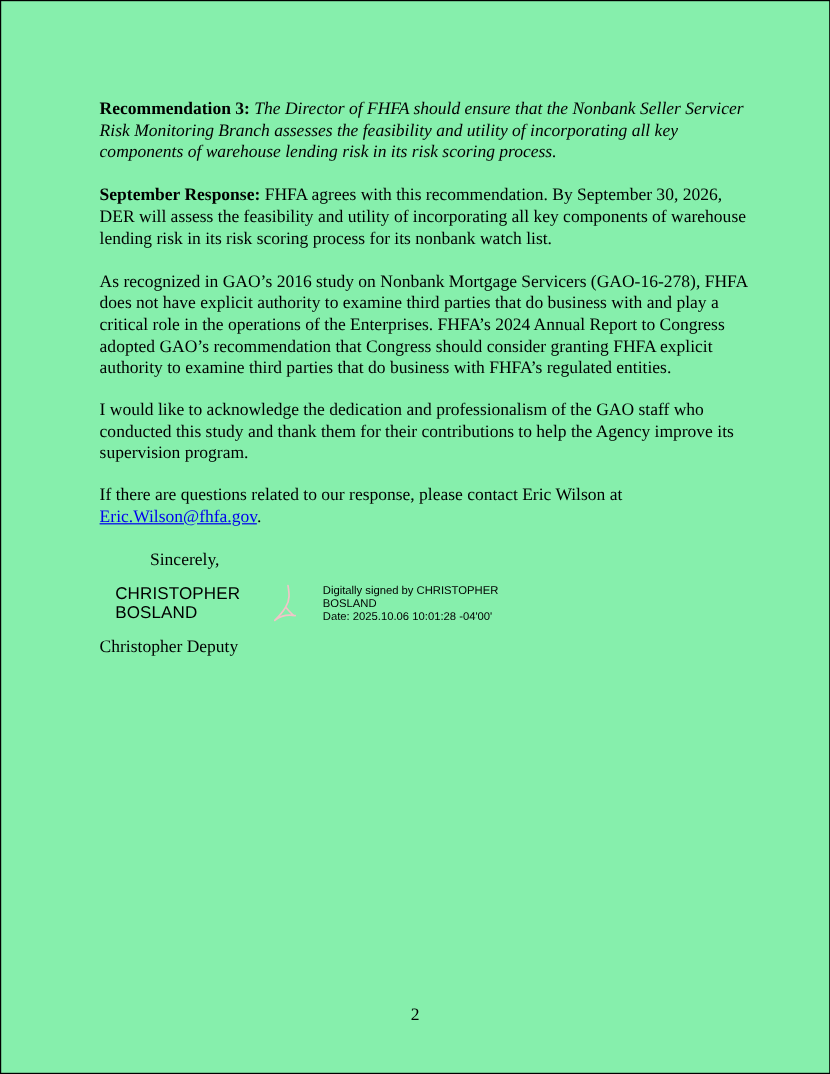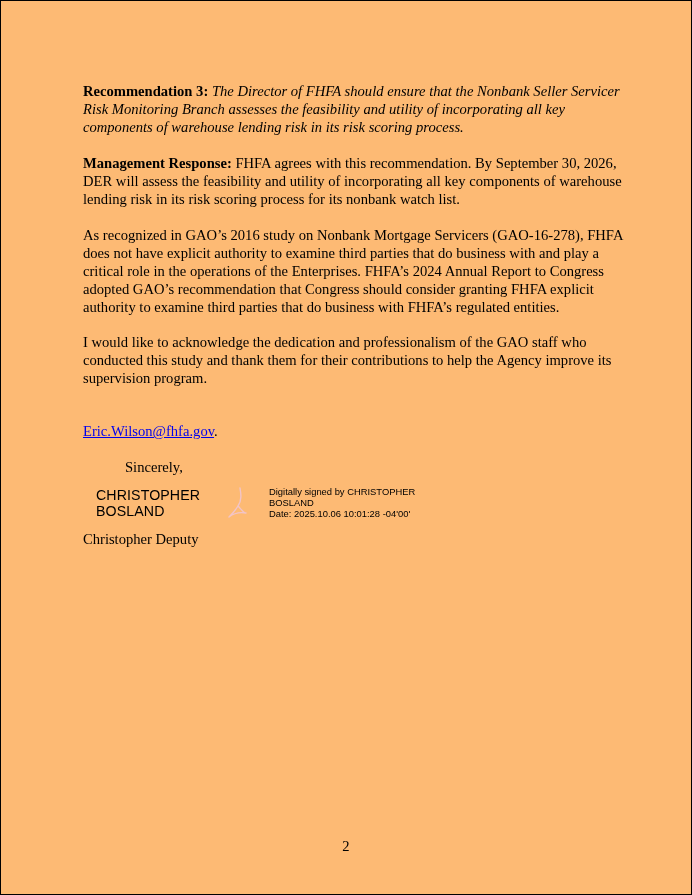--- a/index.html
+++ b/index.html
@@ -13,21 +13,21 @@
       position: relative;
       overflow: hidden;
     }
     .page {
       position: absolute;
       left: 0;
       top: 0;
       width: 690px;
       height: 893px;
       border: 1px solid #000000;
-      background: #fdba74;
+      background: #86efac;
       font-family: "Liberation Serif", serif;
       color: #000000;
       font-size: 14.6px;
       line-height: 18px;
     }
     .content {
       position: absolute;
       left: 82px;
       top: 81px;
       width: 540px;
@@ -93,30 +93,30 @@
 
 <div class="page">
   <div class="content">
 
     <p class="para" style="top:0px;">
       <span class="bold">Recommendation 3:</span>
       <span class="ital">The Director of FHFA should ensure that the Nonbank Seller Servicer Risk Monitoring Branch assesses the feasibility and utility of incorporating all key components of warehouse lending risk in its risk scoring process.</span>
     </p>
 
     <p class="para" style="top:72px;">
-      <span class="bold">Management Response:</span>
+      <span class="bold">September Response:</span>
       <span>FHFA agrees with this recommendation. By September 30, 2026, DER will assess the feasibility and utility of incorporating all key components of warehouse lending risk in its risk scoring process for its nonbank watch list.</span>
     </p>
 
     <p class="para" style="top:144px;">As recognized in GAO’s 2016 study on Nonbank Mortgage Servicers (GAO-16-278), FHFA does not have explicit authority to examine third parties that do business with and play a critical role in the operations of the Enterprises. FHFA’s 2024 Annual Report to Congress adopted GAO’s recommendation that Congress should consider granting FHFA explicit authority to examine third parties that do business with FHFA’s regulated entities.</p>
 
     <p class="para" style="top:251px;">I would like to acknowledge the dedication and professionalism of the GAO staff who conducted this study and thank them for their contributions to help the Agency improve its supervision program.</p>
 
     <p class="para" style="top:322px;">
-      <br>
+      <span>If there are questions related to our response, please contact Eric Wilson at</span><br>
       <a class="email" href="#">Eric.Wilson@fhfa.gov</a><span>.</span>
     </p>
 
     <p class="para" style="top:376px;margin-left:42px;">Sincerely,</p>
 
     <div class="sig-block">
       <div class="sig-name">
         <span>CHRISTOPHER</span>
         <span>BOSLAND</span>
       </div>

